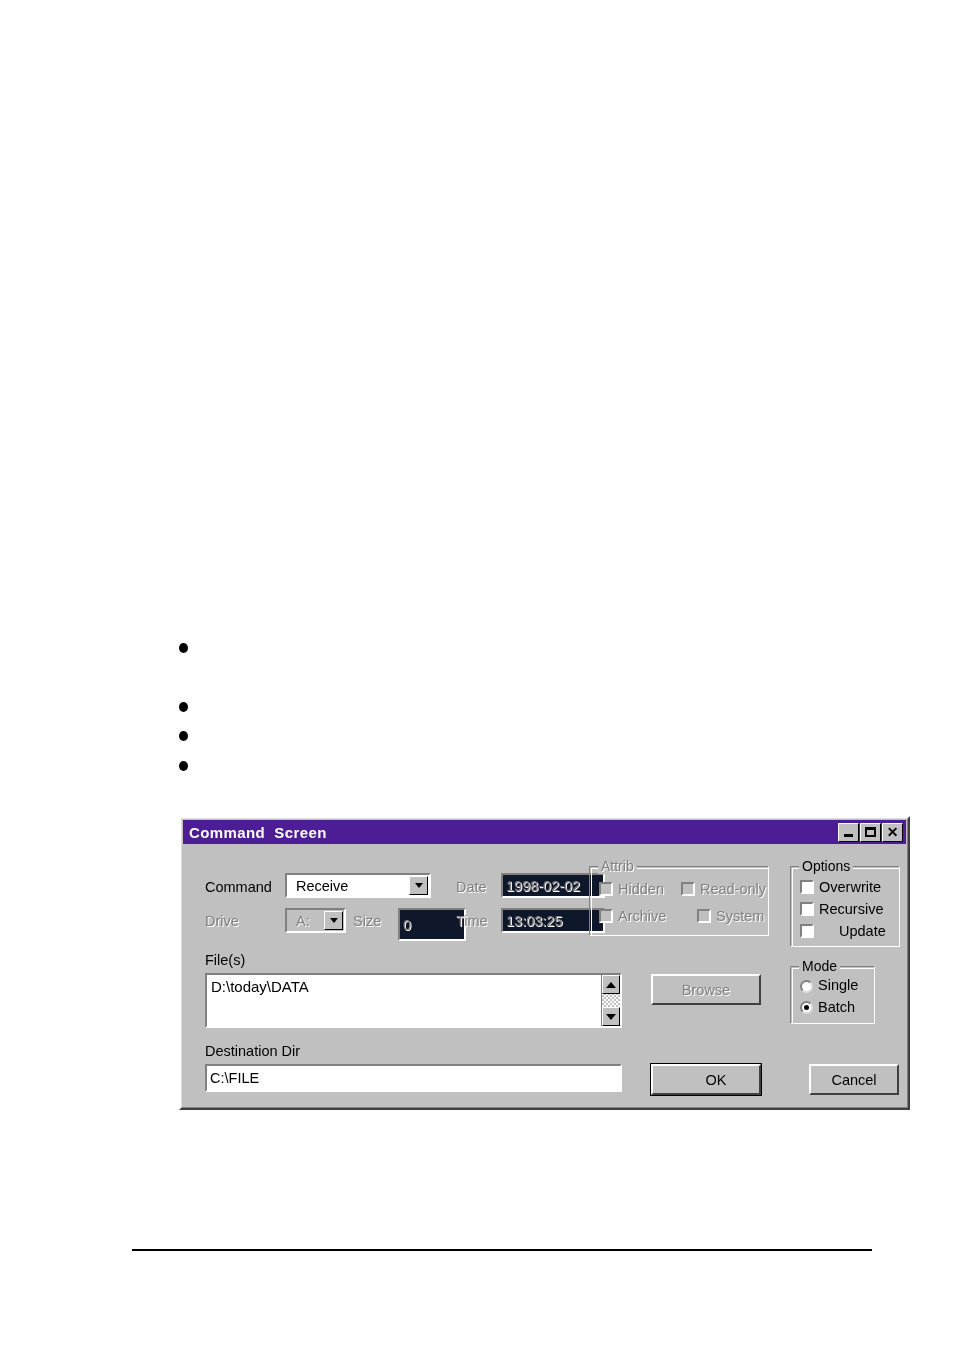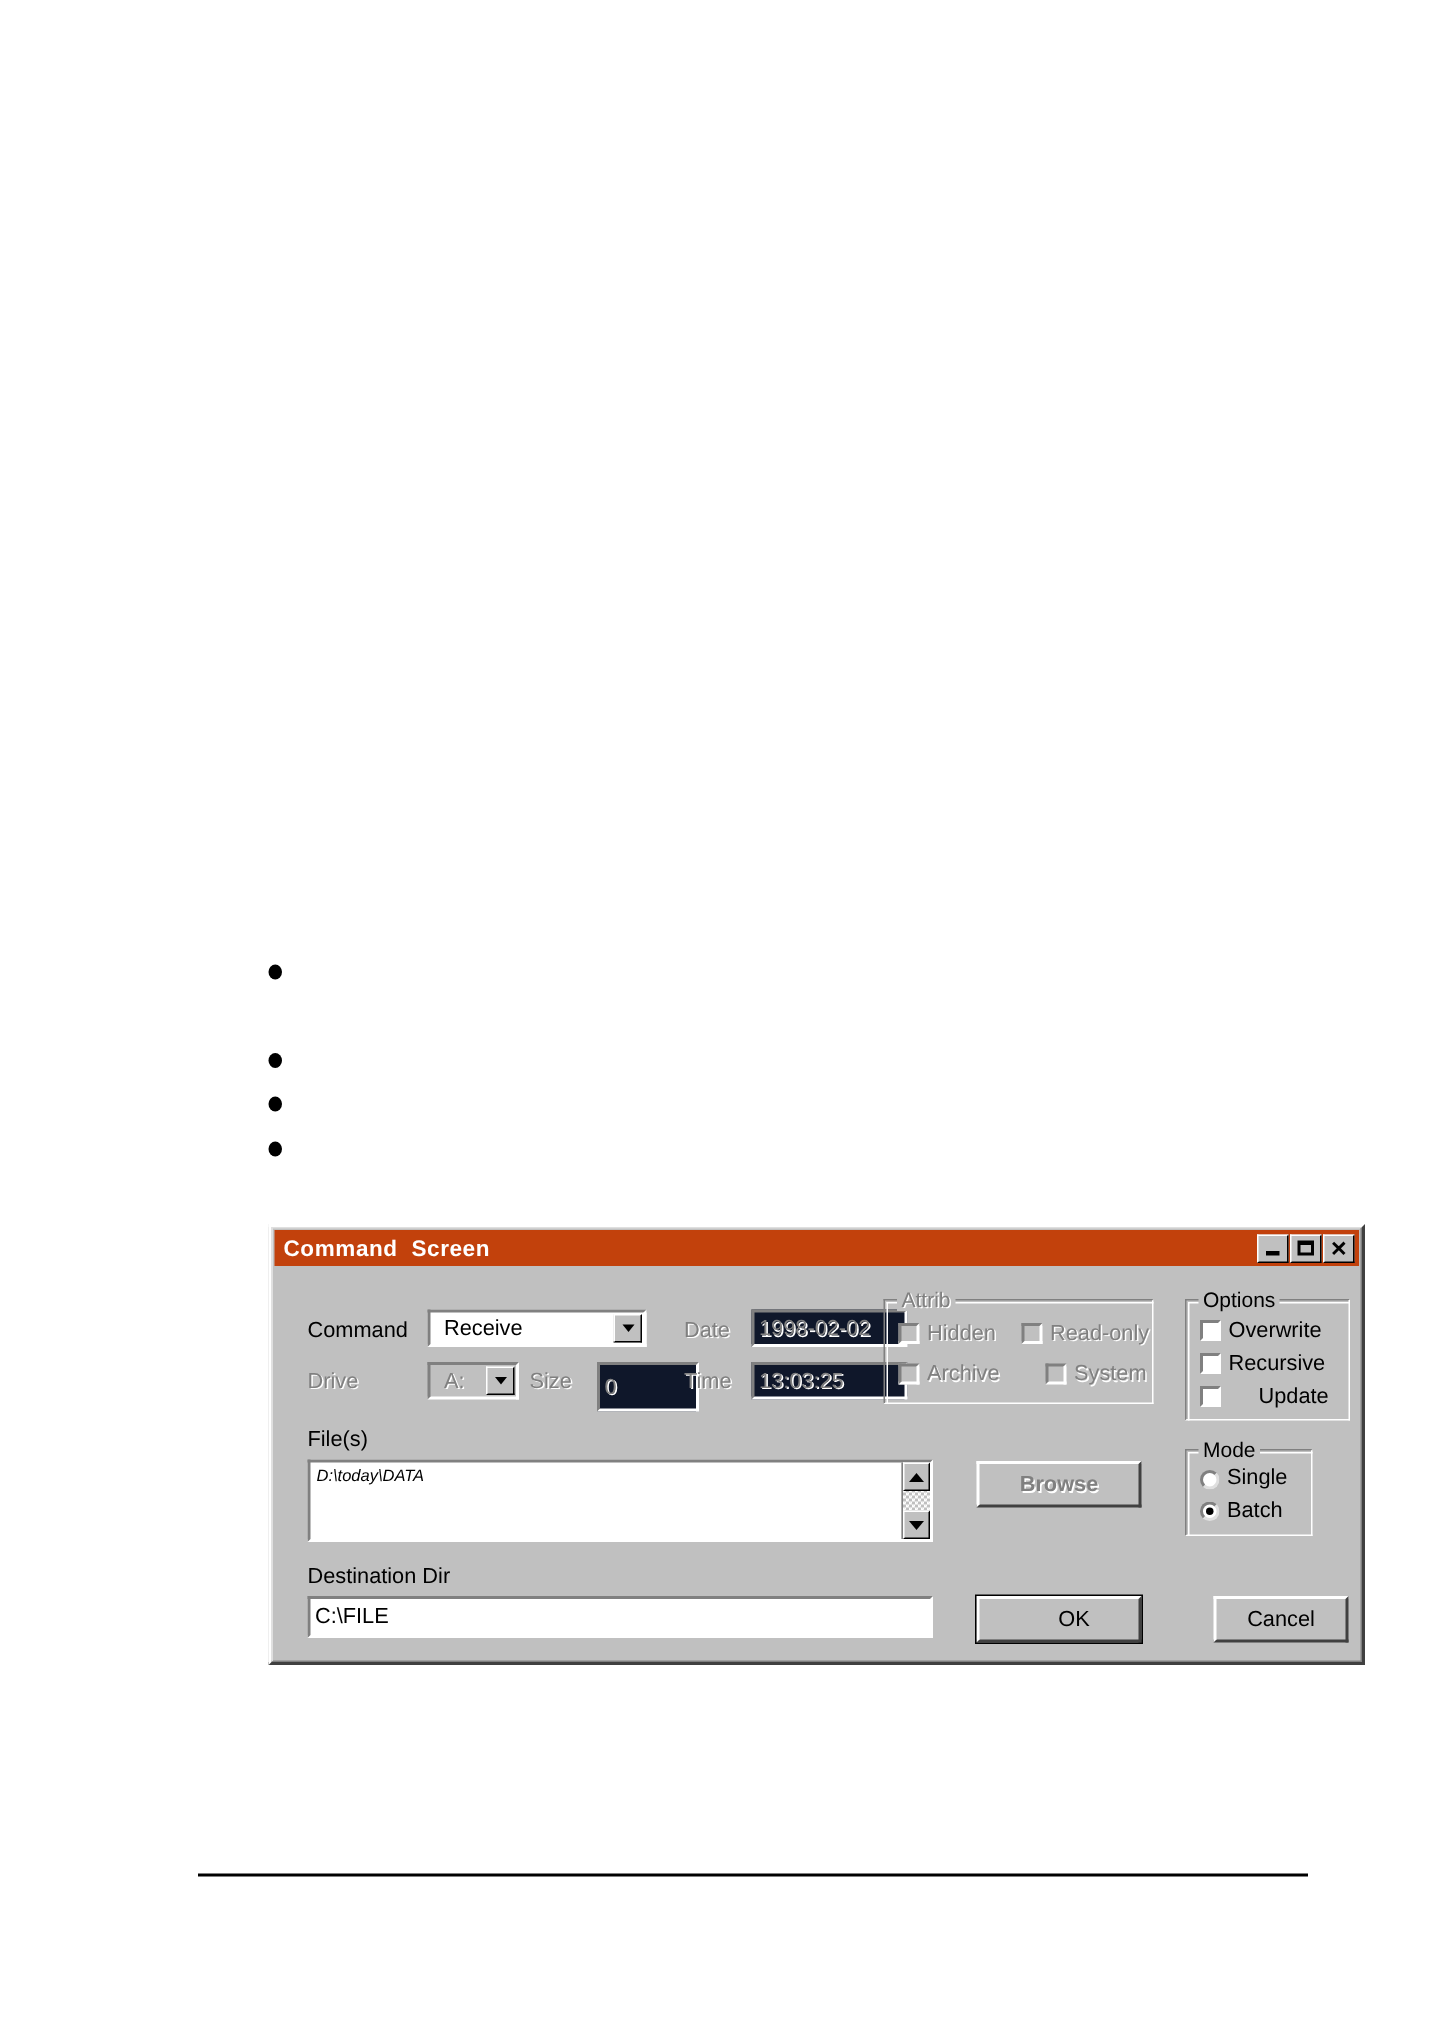--- a/index.html
+++ b/index.html
@@ -47,21 +47,21 @@
     border-left:1px solid #dfdfdf;
     border-right:1px solid #808080;
     border-bottom:1px solid #808080;
     box-sizing:border-box;
   }
 
   .titlebar{
     position:absolute;
     left:2px;top:2px;
     width:723px;height:24px;
-    background:#c2410c;
+    background:#4c1d95;
     display:flex;align-items:center;
     box-sizing:border-box;
   }
   .title-text{
     color:#ffffff;
     font-weight:bold;
     font-size:15px;
     letter-spacing:0.4px;
     margin-left:6px;
     white-space:pre;
@@ -212,36 +212,36 @@
     position:absolute;
     background:#c0c0c0;
     border-top:2px solid #ffffff;
     border-left:2px solid #ffffff;
     border-right:2px solid #404040;
     border-bottom:2px solid #404040;
     box-sizing:border-box;
     display:flex;align-items:center;justify-content:center;
     font-size:14.5px;color:#000;
   }
-  .btn.dis{color:#808080;text-shadow:1px 1px 0 #ffffff;font-weight:bold;}
+  .btn.dis{color:#808080;text-shadow:1px 1px 0 #ffffff;}
   .btn.default{outline:1px solid #000000;outline-offset:0px;}
 
   
   .textarea{
     position:absolute;
     background:#ffffff;
     border-top:2px solid #808080;
     border-left:2px solid #808080;
     border-right:2px solid #ffffff;
     border-bottom:2px solid #ffffff;
     box-sizing:border-box;
   }
   .ta-text{
     position:absolute;left:4px;top:3px;
-    font-size:11px;white-space:nowrap;font-style:italic;
+    font-size:15px;white-space:nowrap;
   }
   .scrollbar{
     position:absolute;right:0;top:0;bottom:0;
     width:19px;
     background:#c0c0c0;
     background-image:
       linear-gradient(45deg,#ffffff 25%,transparent 25%,transparent 75%,#ffffff 75%),
       linear-gradient(45deg,#ffffff 25%,transparent 25%,transparent 75%,#ffffff 75%);
     background-size:4px 4px;
     background-position:0 0,2px 2px;

